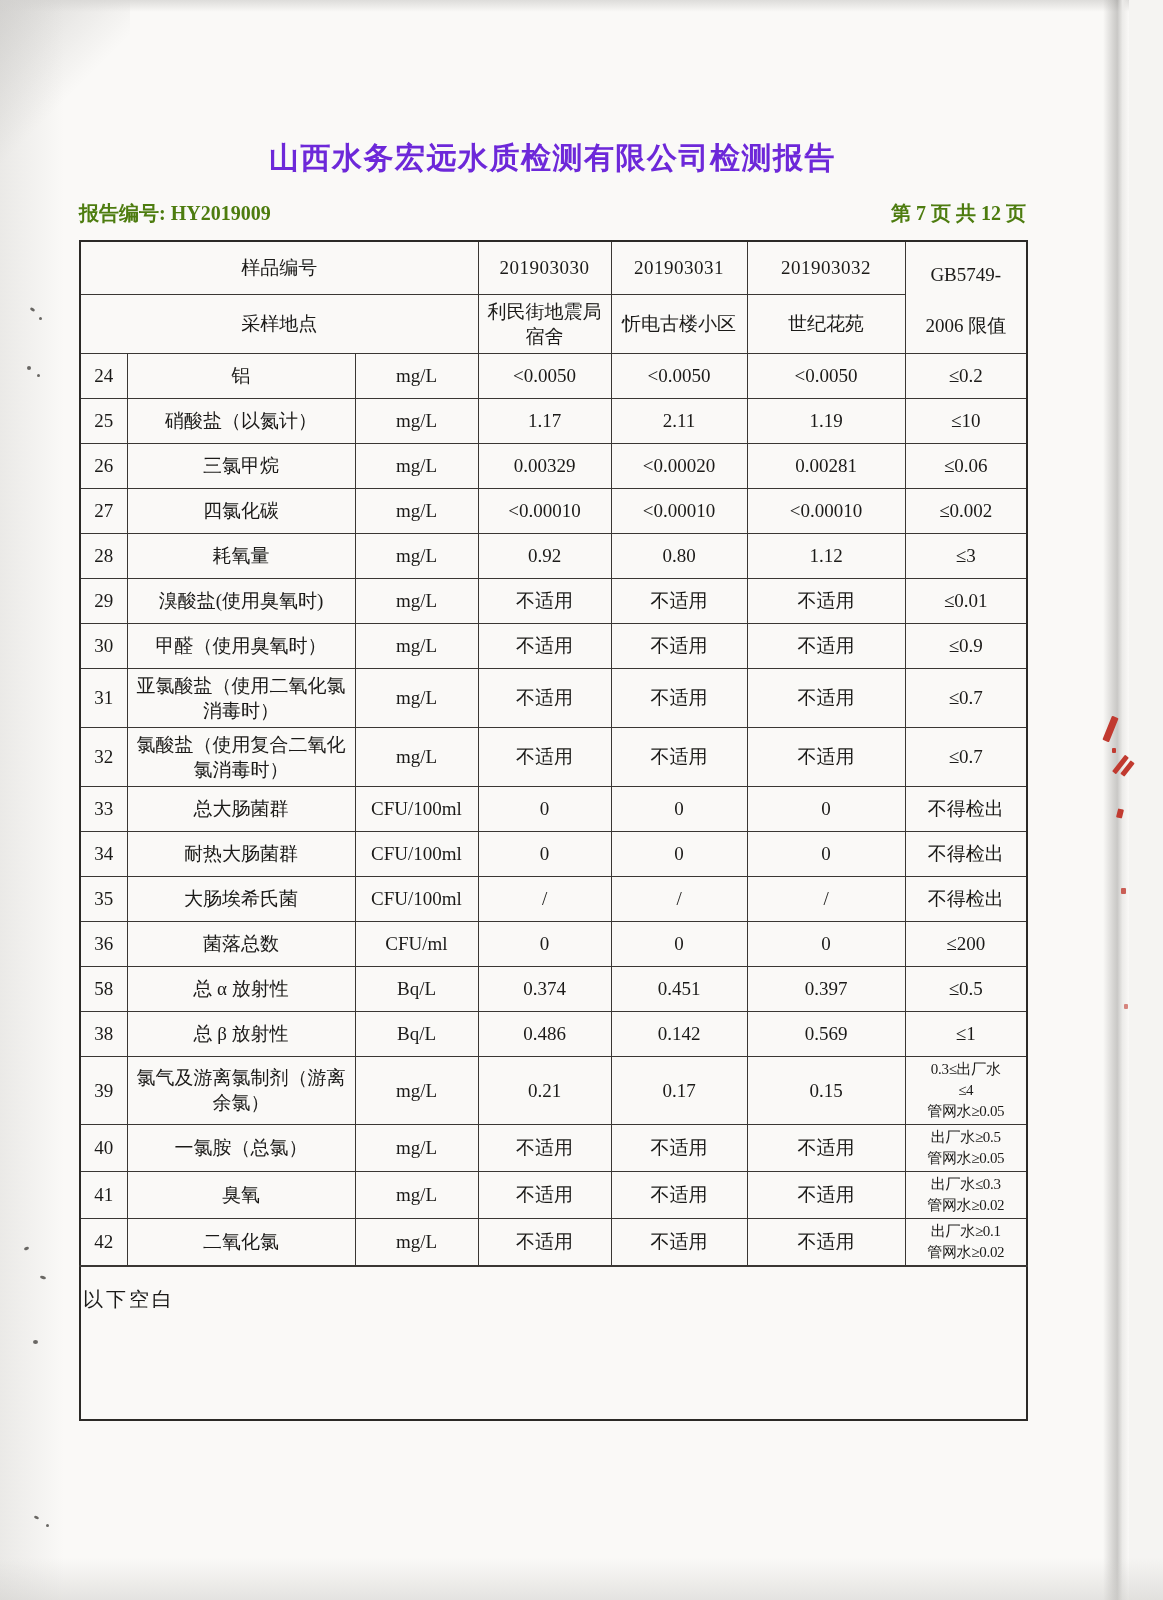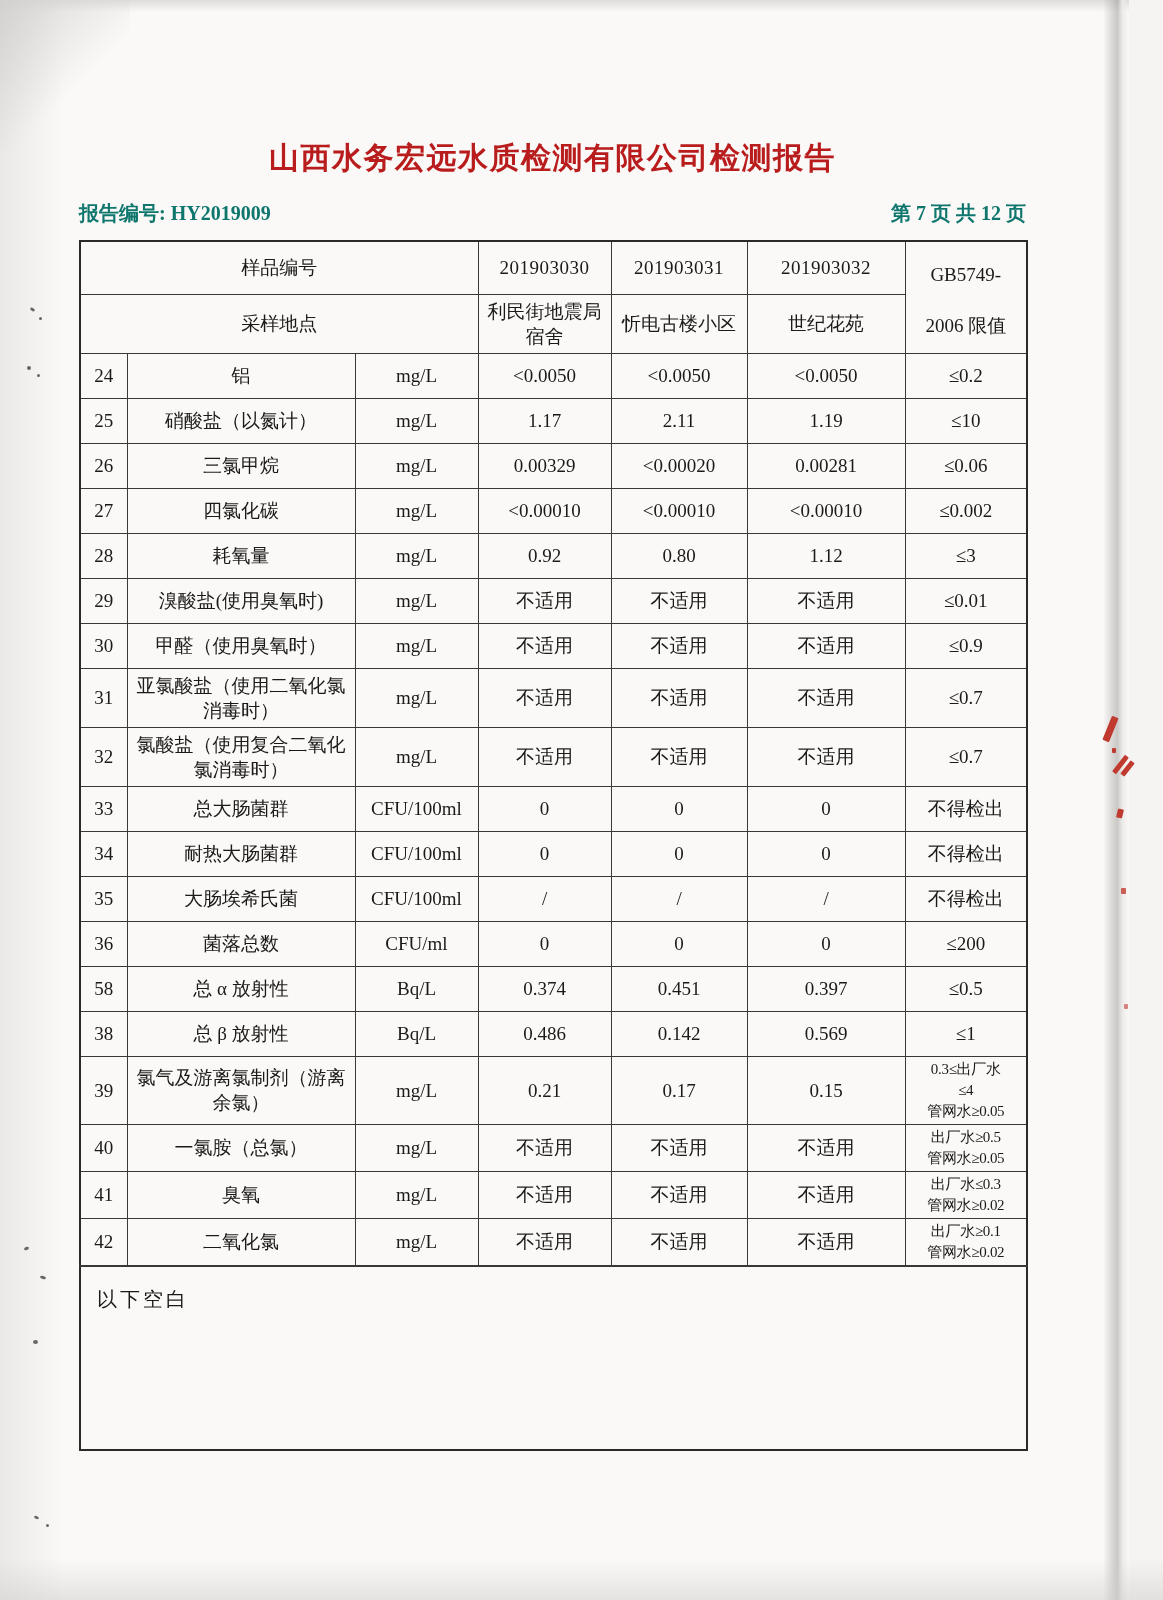--- a/index.html
+++ b/index.html
@@ -22,26 +22,26 @@
   .shade-bottom{position:absolute;left:0;bottom:0;width:100%;height:42px;
     background:linear-gradient(0deg,rgba(206,205,202,.5),rgba(206,205,202,0));}
   .fold{position:absolute;top:0;right:34px;width:26px;height:1600px;
     background:linear-gradient(90deg,rgba(200,199,196,0) 0%,rgba(168,167,164,.45) 40%,rgba(122,121,118,.38) 55%,rgba(235,234,232,.95) 75%,rgba(235,234,232,0) 100%);}
   .edge-right{position:absolute;top:0;right:0;width:34px;height:1600px;background:#f5f4f2;}
   .speck{position:absolute;background:#504e4a;border-radius:50%;opacity:.85;}
   .stamp{position:absolute;background:#c13a30;border-radius:1px;}
   
   .title{
     margin:138px 0 0 79px;width:947px;text-align:center;
-    font-size:30px;font-weight:700;letter-spacing:1.5px;color:#b91c1c;
+    font-size:30px;font-weight:700;letter-spacing:1.5px;color:#6d28d9;
   }
   .meta{
     margin:21px 0 0 79px;width:947px;display:flex;
     justify-content:space-between;align-items:flex-end;
-    font-size:20px;font-weight:600;color:#0f766e;
+    font-size:20px;font-weight:600;color:#4d7c0f;
   }
   table.report{
     border-collapse:collapse;table-layout:fixed;
     width:947px;margin:13px 0 0 79px;
     border:2px solid #2c2a27;
     font-family:Liberation Serif, serif;
   }
   table.report td{
     border:1px solid #3a3734;text-align:center;vertical-align:middle;
     font-size:19px;line-height:25px;padding:4px 6px;height:45px;
@@ -50,22 +50,22 @@
   td.c-head{font-size:19px;}
   td.c-id{font-size:20px;letter-spacing:.5px;}
   thead tr.hr1 td{height:53px;}
   thead tr.hr2 td{height:50px;}
   td.c-limit-head{font-size:20px;vertical-align:middle;padding:0;margin-left:44px;}
   td.c-limit-head .l1{margin-top:6px;}
   td.c-limit-head .l2{margin-top:26px;}
   td.c-param{text-align:left;padding-left:16px;}
   td.c-limit.small{font-size:15px;line-height:21px;letter-spacing:-.3px;padding:2px 18px;}
   tfoot td.blank{
-    height:184px;vertical-align:top;text-align:left;
-    padding:20px 0 0 16px;font-size:20px;letter-spacing:3px;
+    height:154px;vertical-align:top;text-align:left;
+    padding:20px 0 0 2px;font-size:20px;letter-spacing:3px;
     border-top-width:2px;
   }
 </style>
 </head>
 <body>
 
 <div class="page">
 
   <div class="shade-tl"></div>
   <div class="shade-top"></div>

